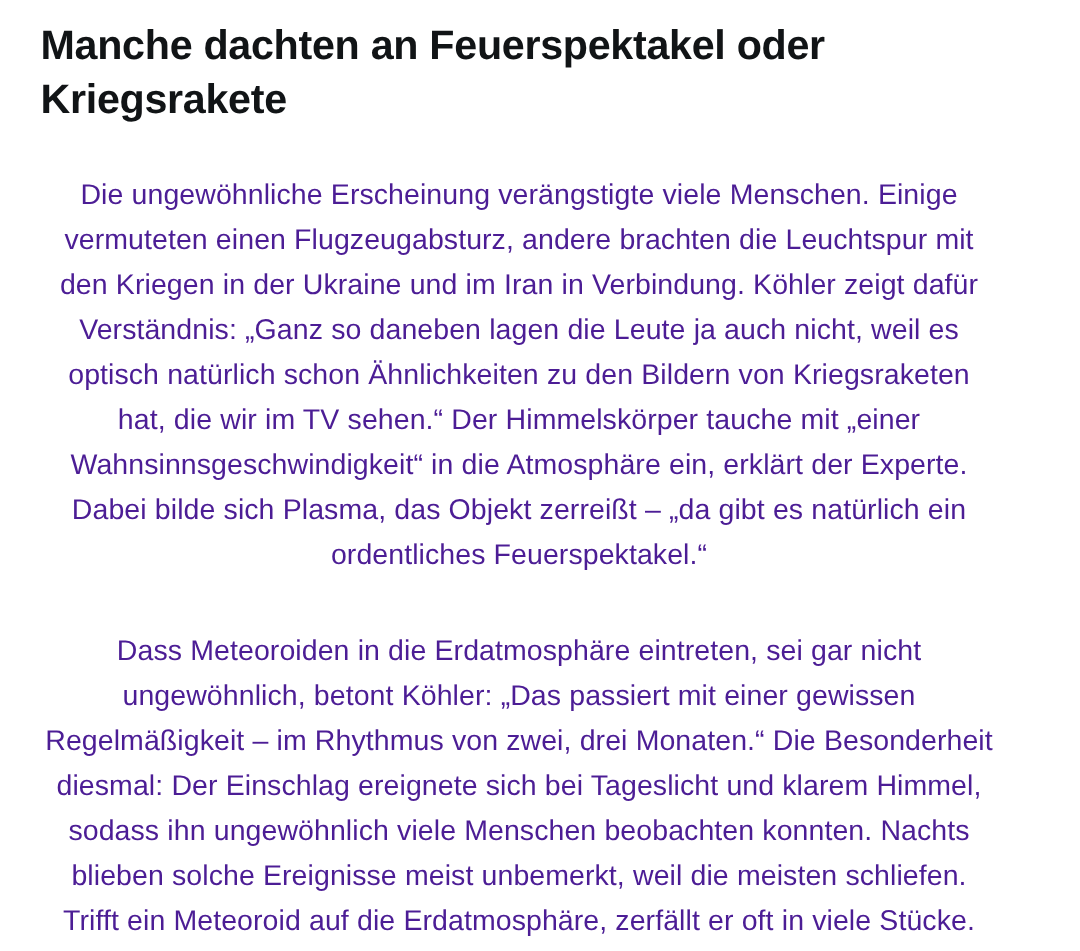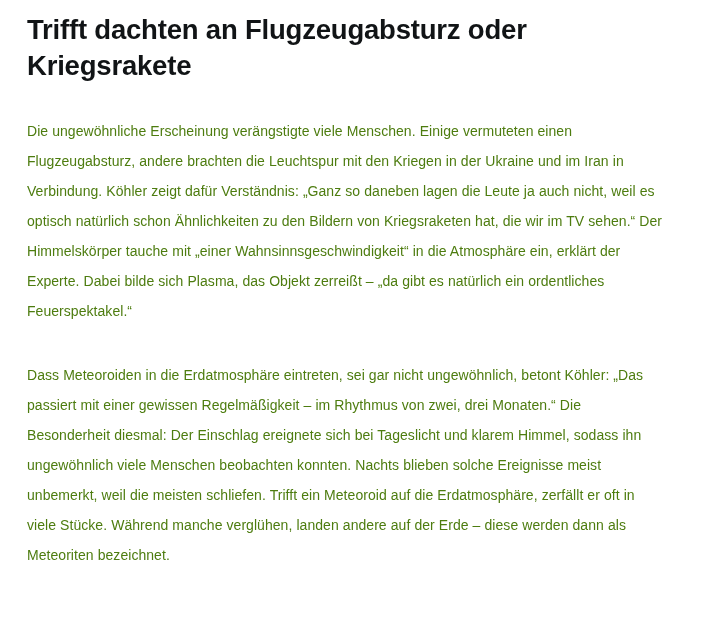--- a/index.html
+++ b/index.html
@@ -34,39 +34,39 @@
     max-width: 580px;
   }
 
   .article-body {
     margin: 0;
     padding-top: 32px;
   }
 
   .article-paragraph {
     margin: 0 0 34px 0;
-    font-size: 14px;
+    font-size: 19px;
     line-height: 30px;
     font-weight: 400;
     letter-spacing: 0.05px;
-    color: #4d7c0f;
+    color: #4c1d95;
     max-width: 642px;
-    text-align: left;
+    text-align: center;
     word-spacing: 0.1px;
   }
 
   .article-paragraph:last-child {
     margin-bottom: 0;
   }
 </style>
 </head>
 <body>
 
 <article class="article">
 
-  <h1 class="article-heading">Trifft dachten an Flugzeugabsturz oder Kriegsrakete</h1>
+  <h1 class="article-heading">Manche dachten an Feuerspektakel oder Kriegsrakete</h1>
 
   <div class="article-body">
     <p class="article-paragraph">Die ungewöhnliche Erscheinung verängstigte viele Menschen. Einige vermuteten einen Flugzeugabsturz, andere brachten die Leuchtspur mit den Kriegen in der Ukraine und im Iran in Verbindung. Köhler zeigt dafür Verständnis: „Ganz so daneben lagen die Leute ja auch nicht, weil es optisch natürlich schon Ähnlichkeiten zu den Bildern von Kriegsraketen hat, die wir im TV sehen.“ Der Himmelskörper tauche mit „einer Wahnsinnsgeschwindigkeit“ in die Atmosphäre ein, erklärt der Experte. Dabei bilde sich Plasma, das Objekt zerreißt – „da gibt es natürlich ein ordentliches Feuerspektakel.“</p>
     <p class="article-paragraph">Dass Meteoroiden in die Erdatmosphäre eintreten, sei gar nicht ungewöhnlich, betont Köhler: „Das passiert mit einer gewissen Regelmäßigkeit – im Rhythmus von zwei, drei Monaten.“ Die Besonderheit diesmal: Der Einschlag ereignete sich bei Tageslicht und klarem Himmel, sodass ihn ungewöhnlich viele Menschen beobachten konnten. Nachts blieben solche Ereignisse meist unbemerkt, weil die meisten schliefen. Trifft ein Meteoroid auf die Erdatmosphäre, zerfällt er oft in viele Stücke. Während manche verglühen, landen andere auf der Erde – diese werden dann als Meteoriten bezeichnet.</p>
   </div>
 
 </article>
 
 </body></html>

